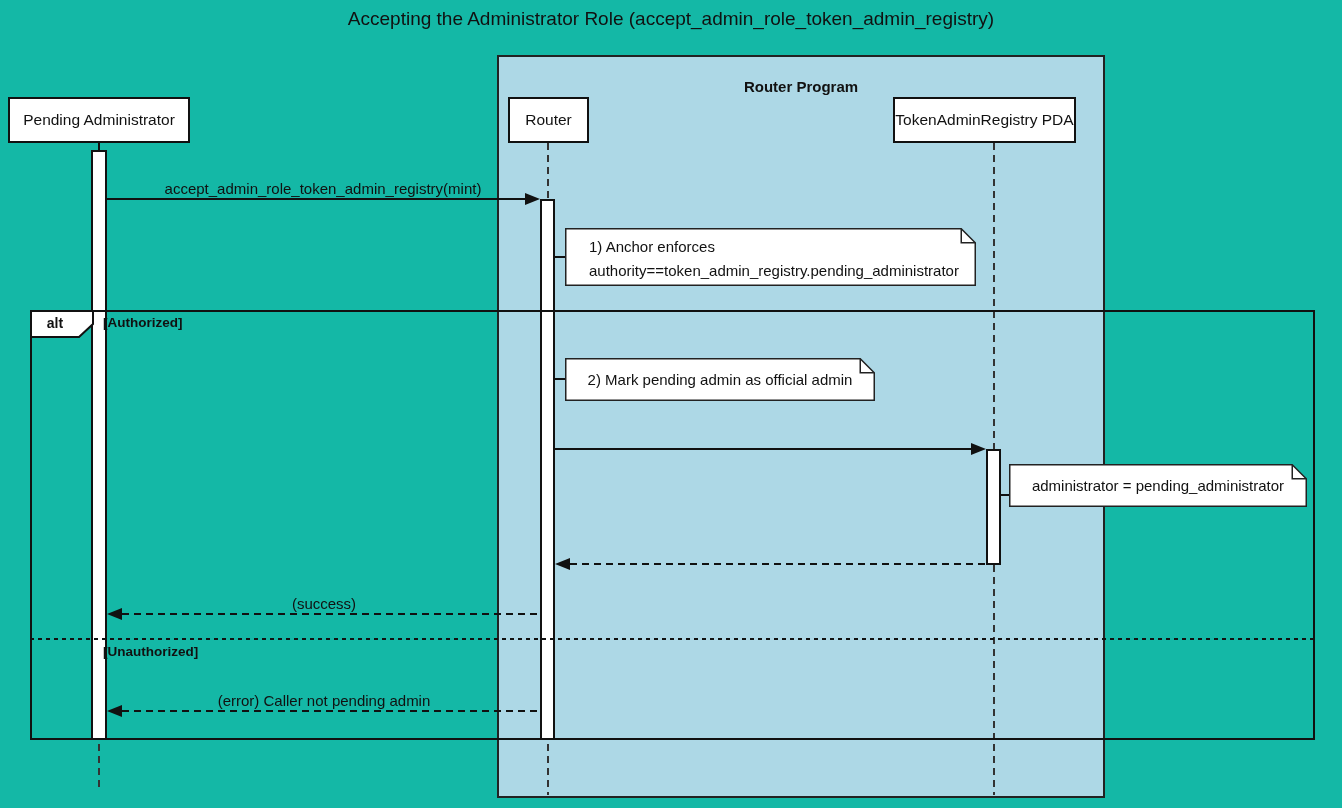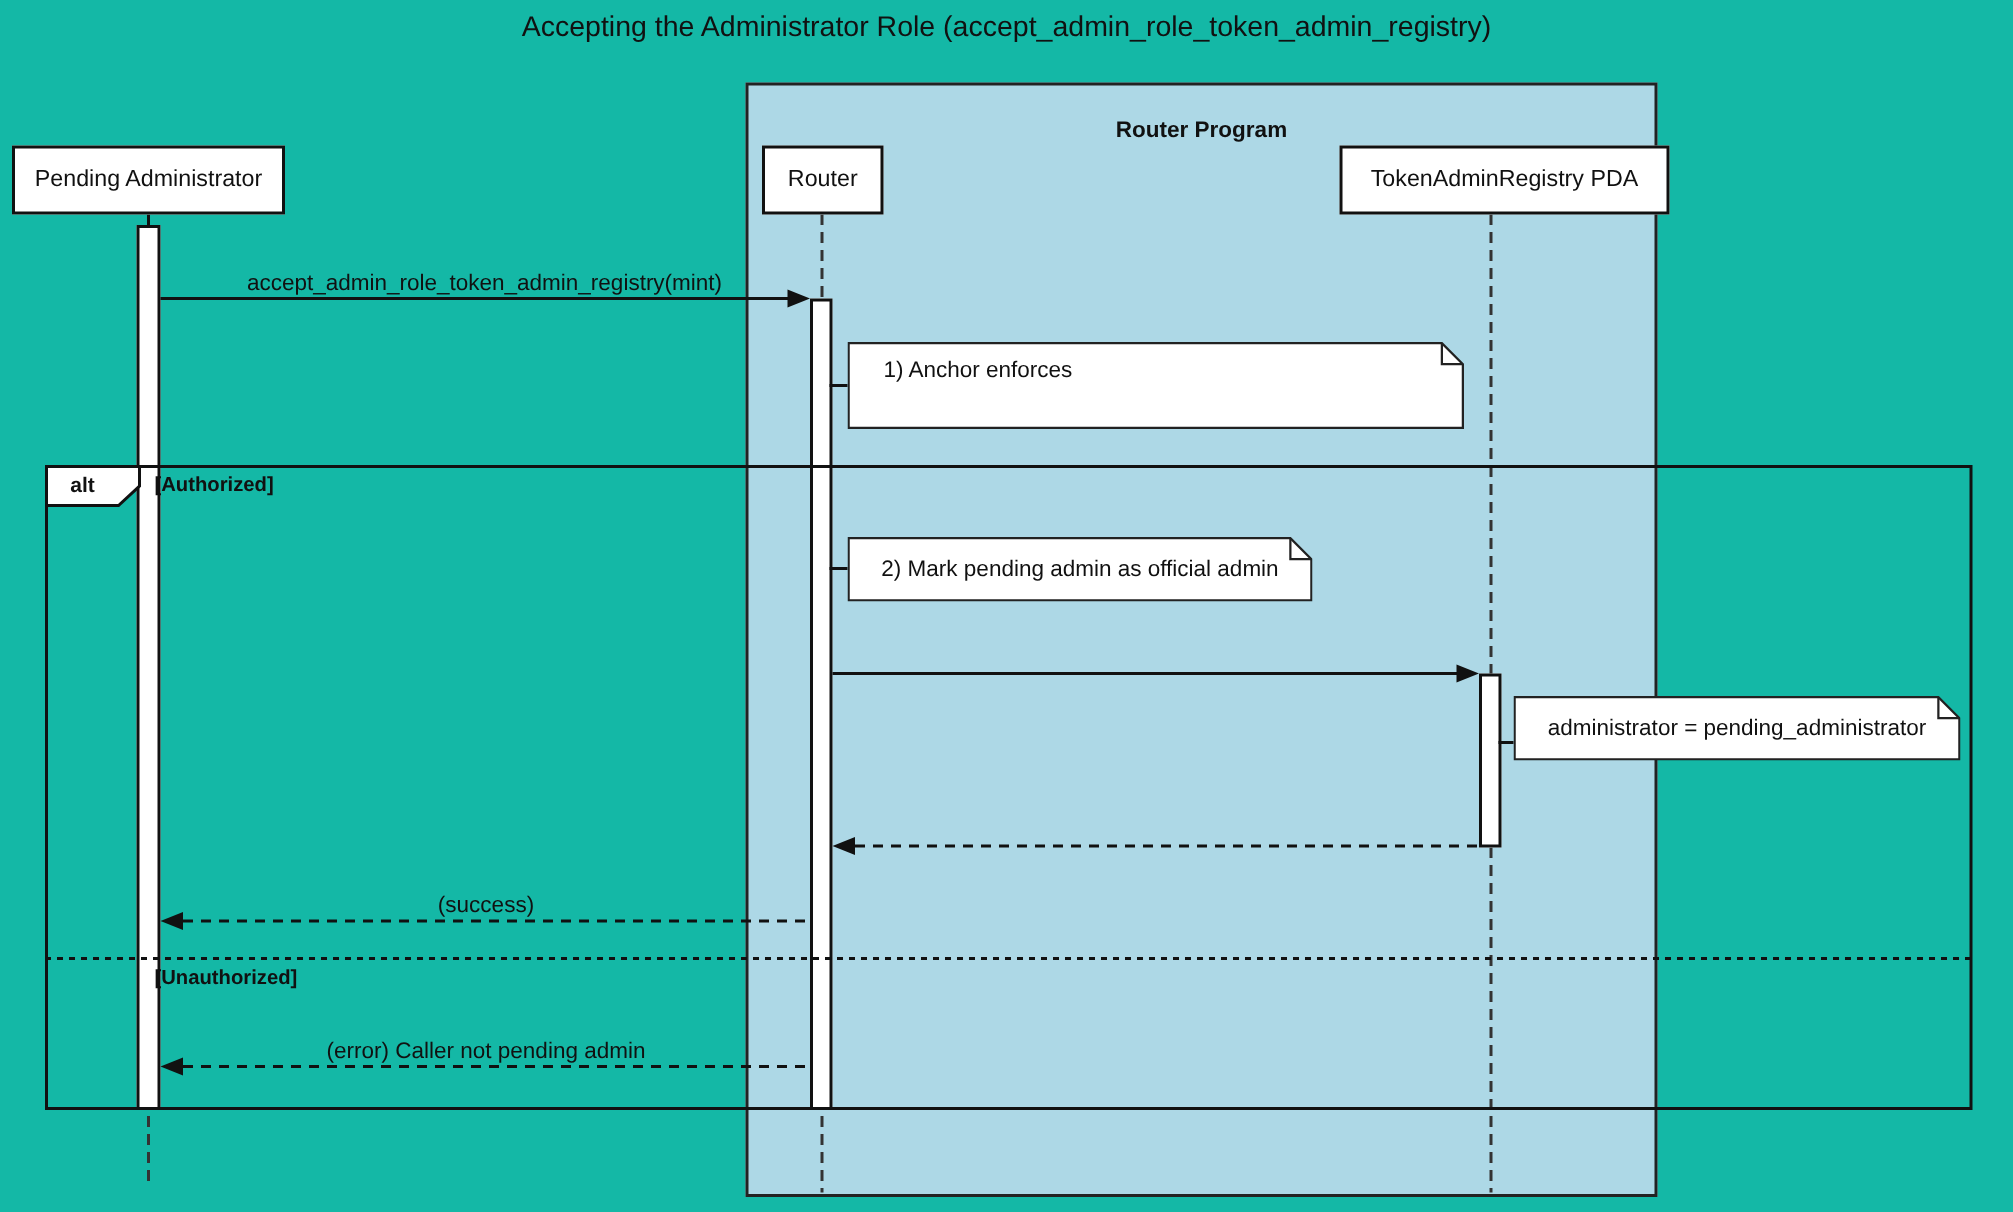--- a/index.html
+++ b/index.html
@@ -79,40 +79,41 @@
   <div class="abs lifeline" style="left:98px;top:744px;height:48px;"></div>
   <div class="abs lifeline" style="left:547px;top:744px;height:51px;"></div>
   <div class="abs lifeline" style="left:993px;top:744px;height:51px;"></div>
 
   <div class="abs participant" style="left:8px;top:97px;width:182px;justify-content:center;">
     <span>Pending Administrator</span>
   </div>
   <div class="abs participant" style="left:508px;top:97px;width:81px;">
     <span>Router</span>
   </div>
-  <div class="abs participant" style="left:893px;top:97px;width:220px;">
+  <div class="abs participant" style="left:893px;top:97px;width:183px;">
     <span>TokenAdminRegistry PDA</span>
   </div>
 
   <div class="abs activation" style="left:91px;top:150px;width:16px;height:590px;"></div>
   <div class="abs activation" style="left:540px;top:199px;width:15px;height:541px;"></div>
   <div class="abs activation" style="left:986px;top:449px;width:15px;height:116px;"></div>
 
   <div class="abs msg-label" style="left:323px;top:180px;">accept_admin_role_token_admin_registry(mint)</div>
   <div class="abs msg-line-solid" style="left:107px;top:198px;width:419px;"></div>
   <div class="abs head-right" style="left:525px;top:193px;"></div>
 
   <div class="abs note-stub" style="left:553px;top:256px;width:12px;"></div>
   <div class="abs note" style="left:565px;top:228px;width:411px;height:58px;">
     <svg width="411" height="58">
       <path d="M0.75,0.75 H396.25 L410.25,14.75 V57.25 H0.75 Z" fill="#ffffff" stroke="#222222" stroke-width="1.5"></path>
       <path d="M396.25,0.75 V14.75 H410.25" fill="none" stroke="#222222" stroke-width="1.5"></path>
     </svg>
     <div class="note-text lines">
       <div>1) Anchor enforces</div>
+      <div>authority==token_admin_registry.pending_administrator</div>
     </div>
   </div>
 
   <div class="abs note-stub" style="left:553px;top:378px;width:12px;"></div>
   <div class="abs note" style="left:565px;top:358px;width:310px;height:43px;">
     <svg width="310" height="43">
       <path d="M0.75,0.75 H295.25 L309.25,14.75 V42.25 H0.75 Z" fill="#ffffff" stroke="#222222" stroke-width="1.5"></path>
       <path d="M295.25,0.75 V14.75 H309.25" fill="none" stroke="#222222" stroke-width="1.5"></path>
     </svg>
     <div class="note-text centered">2) Mark pending admin as official admin</div>

